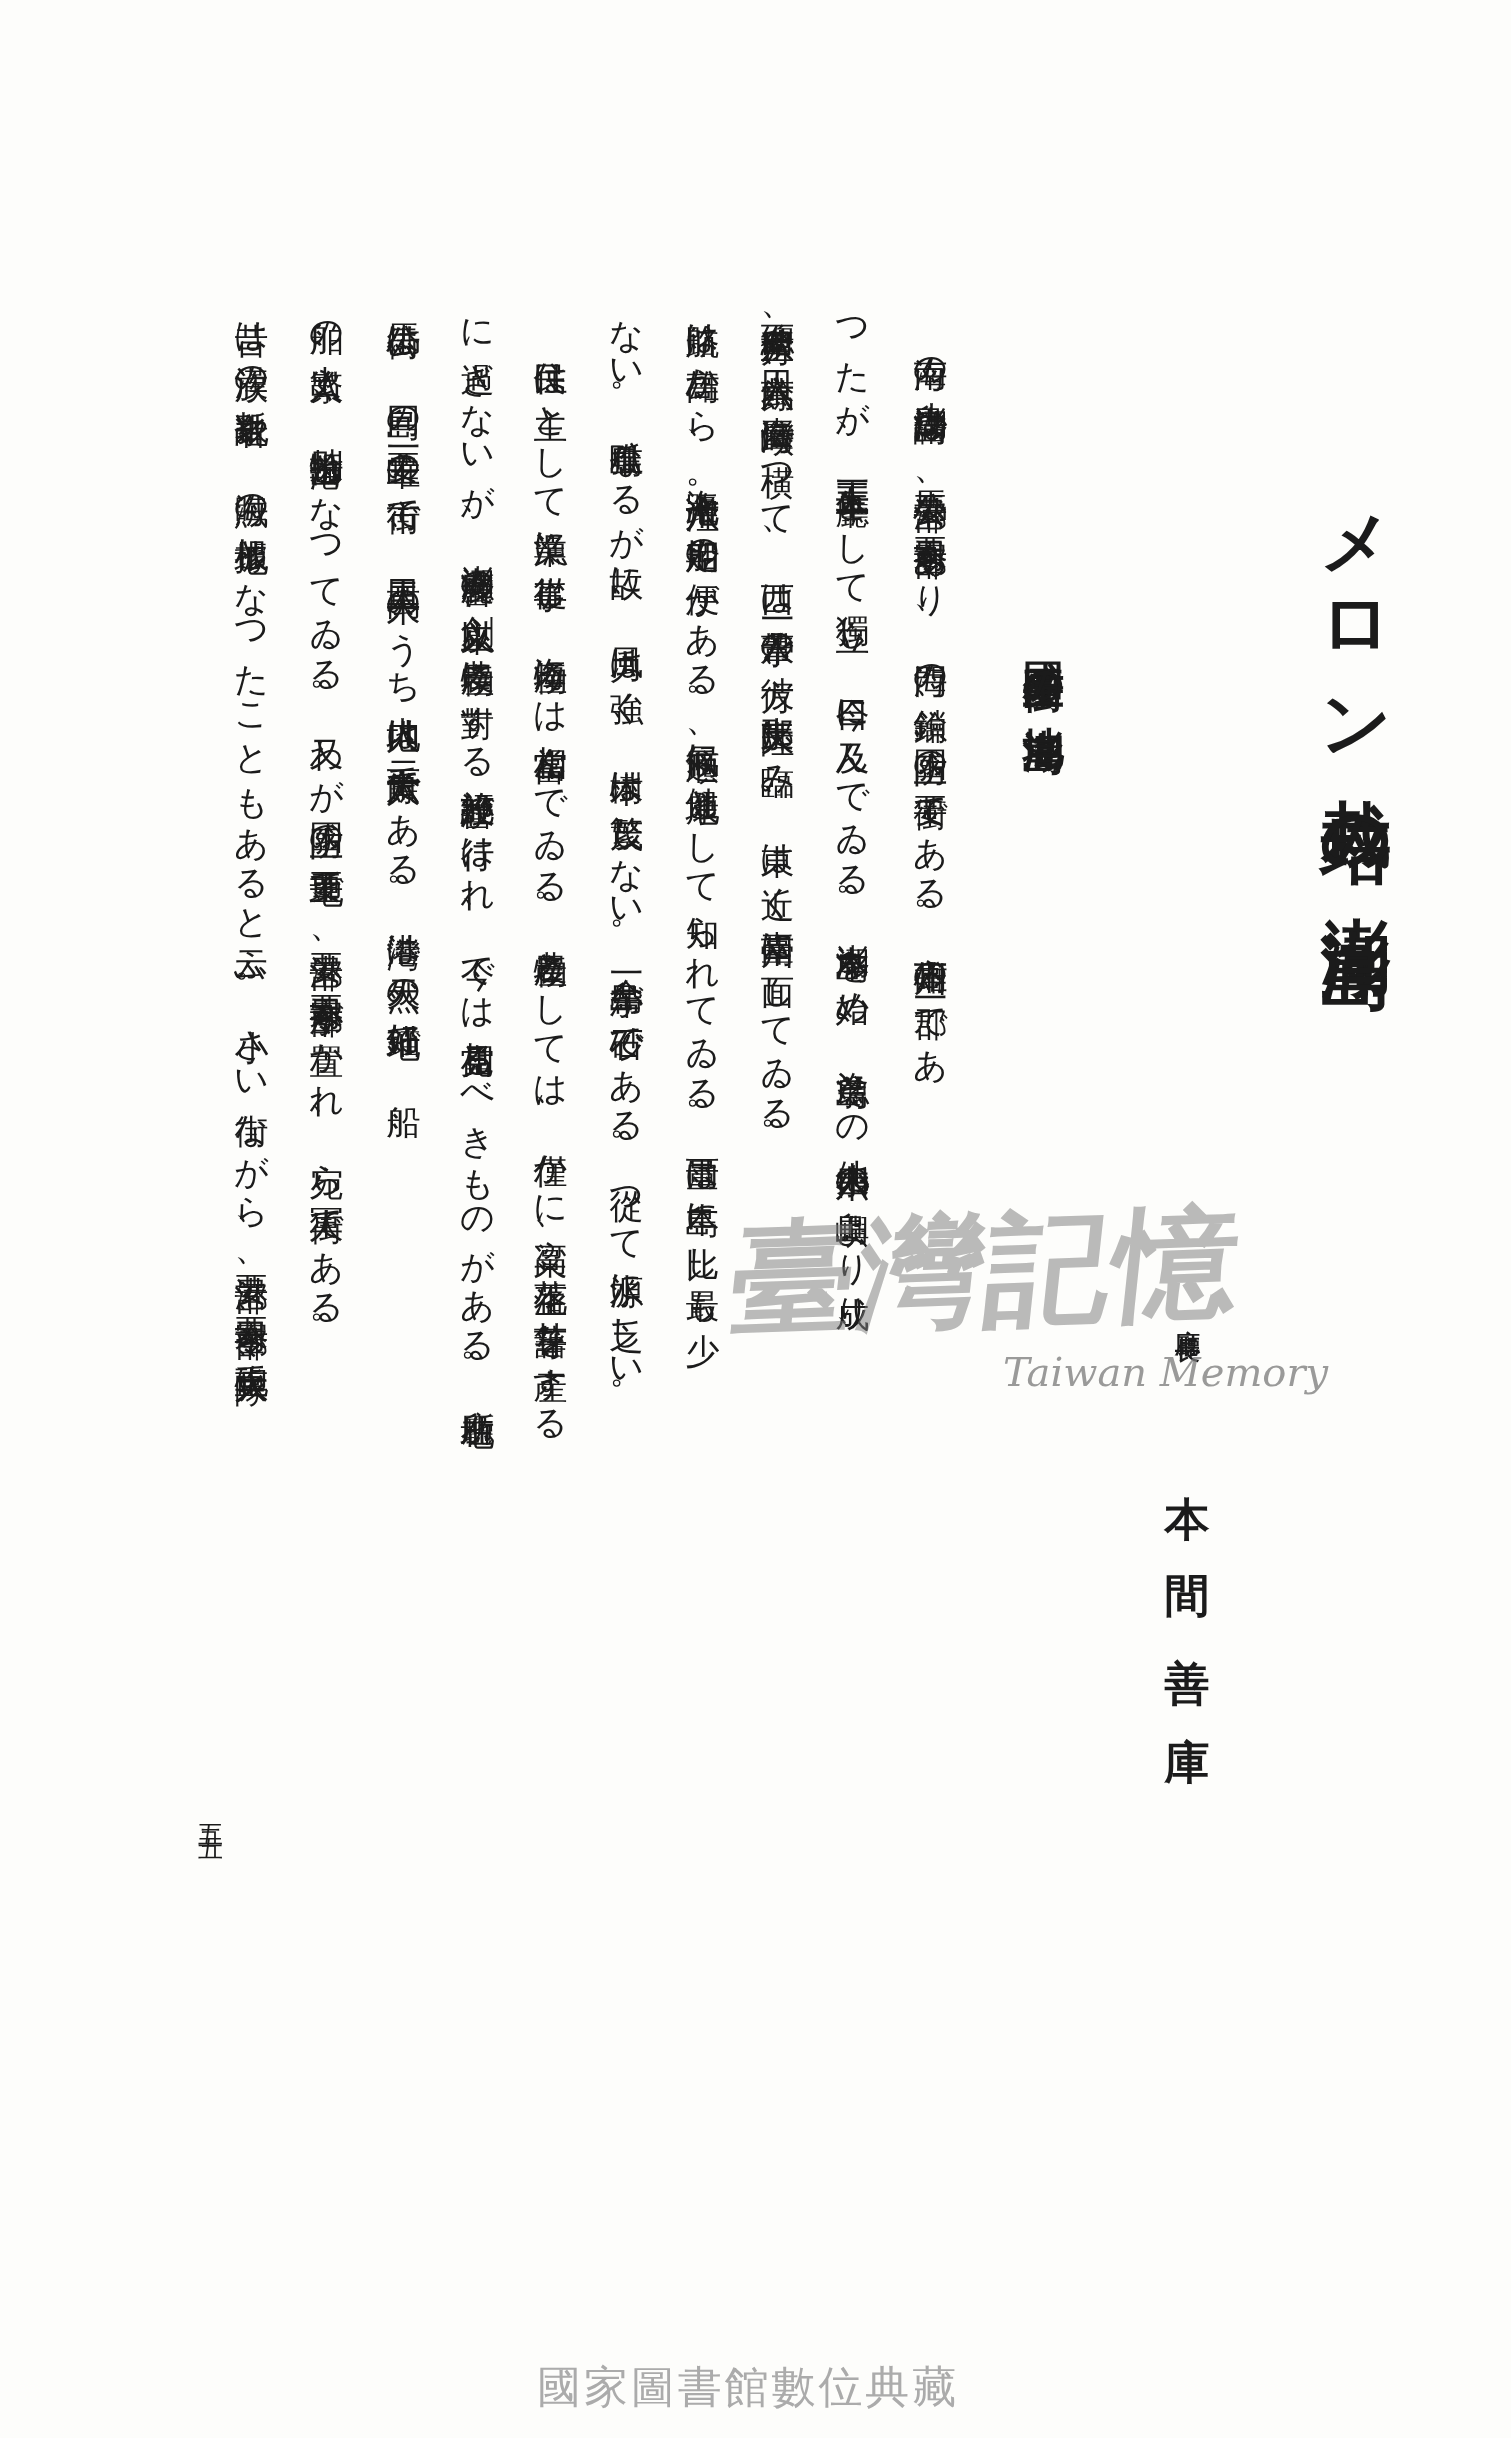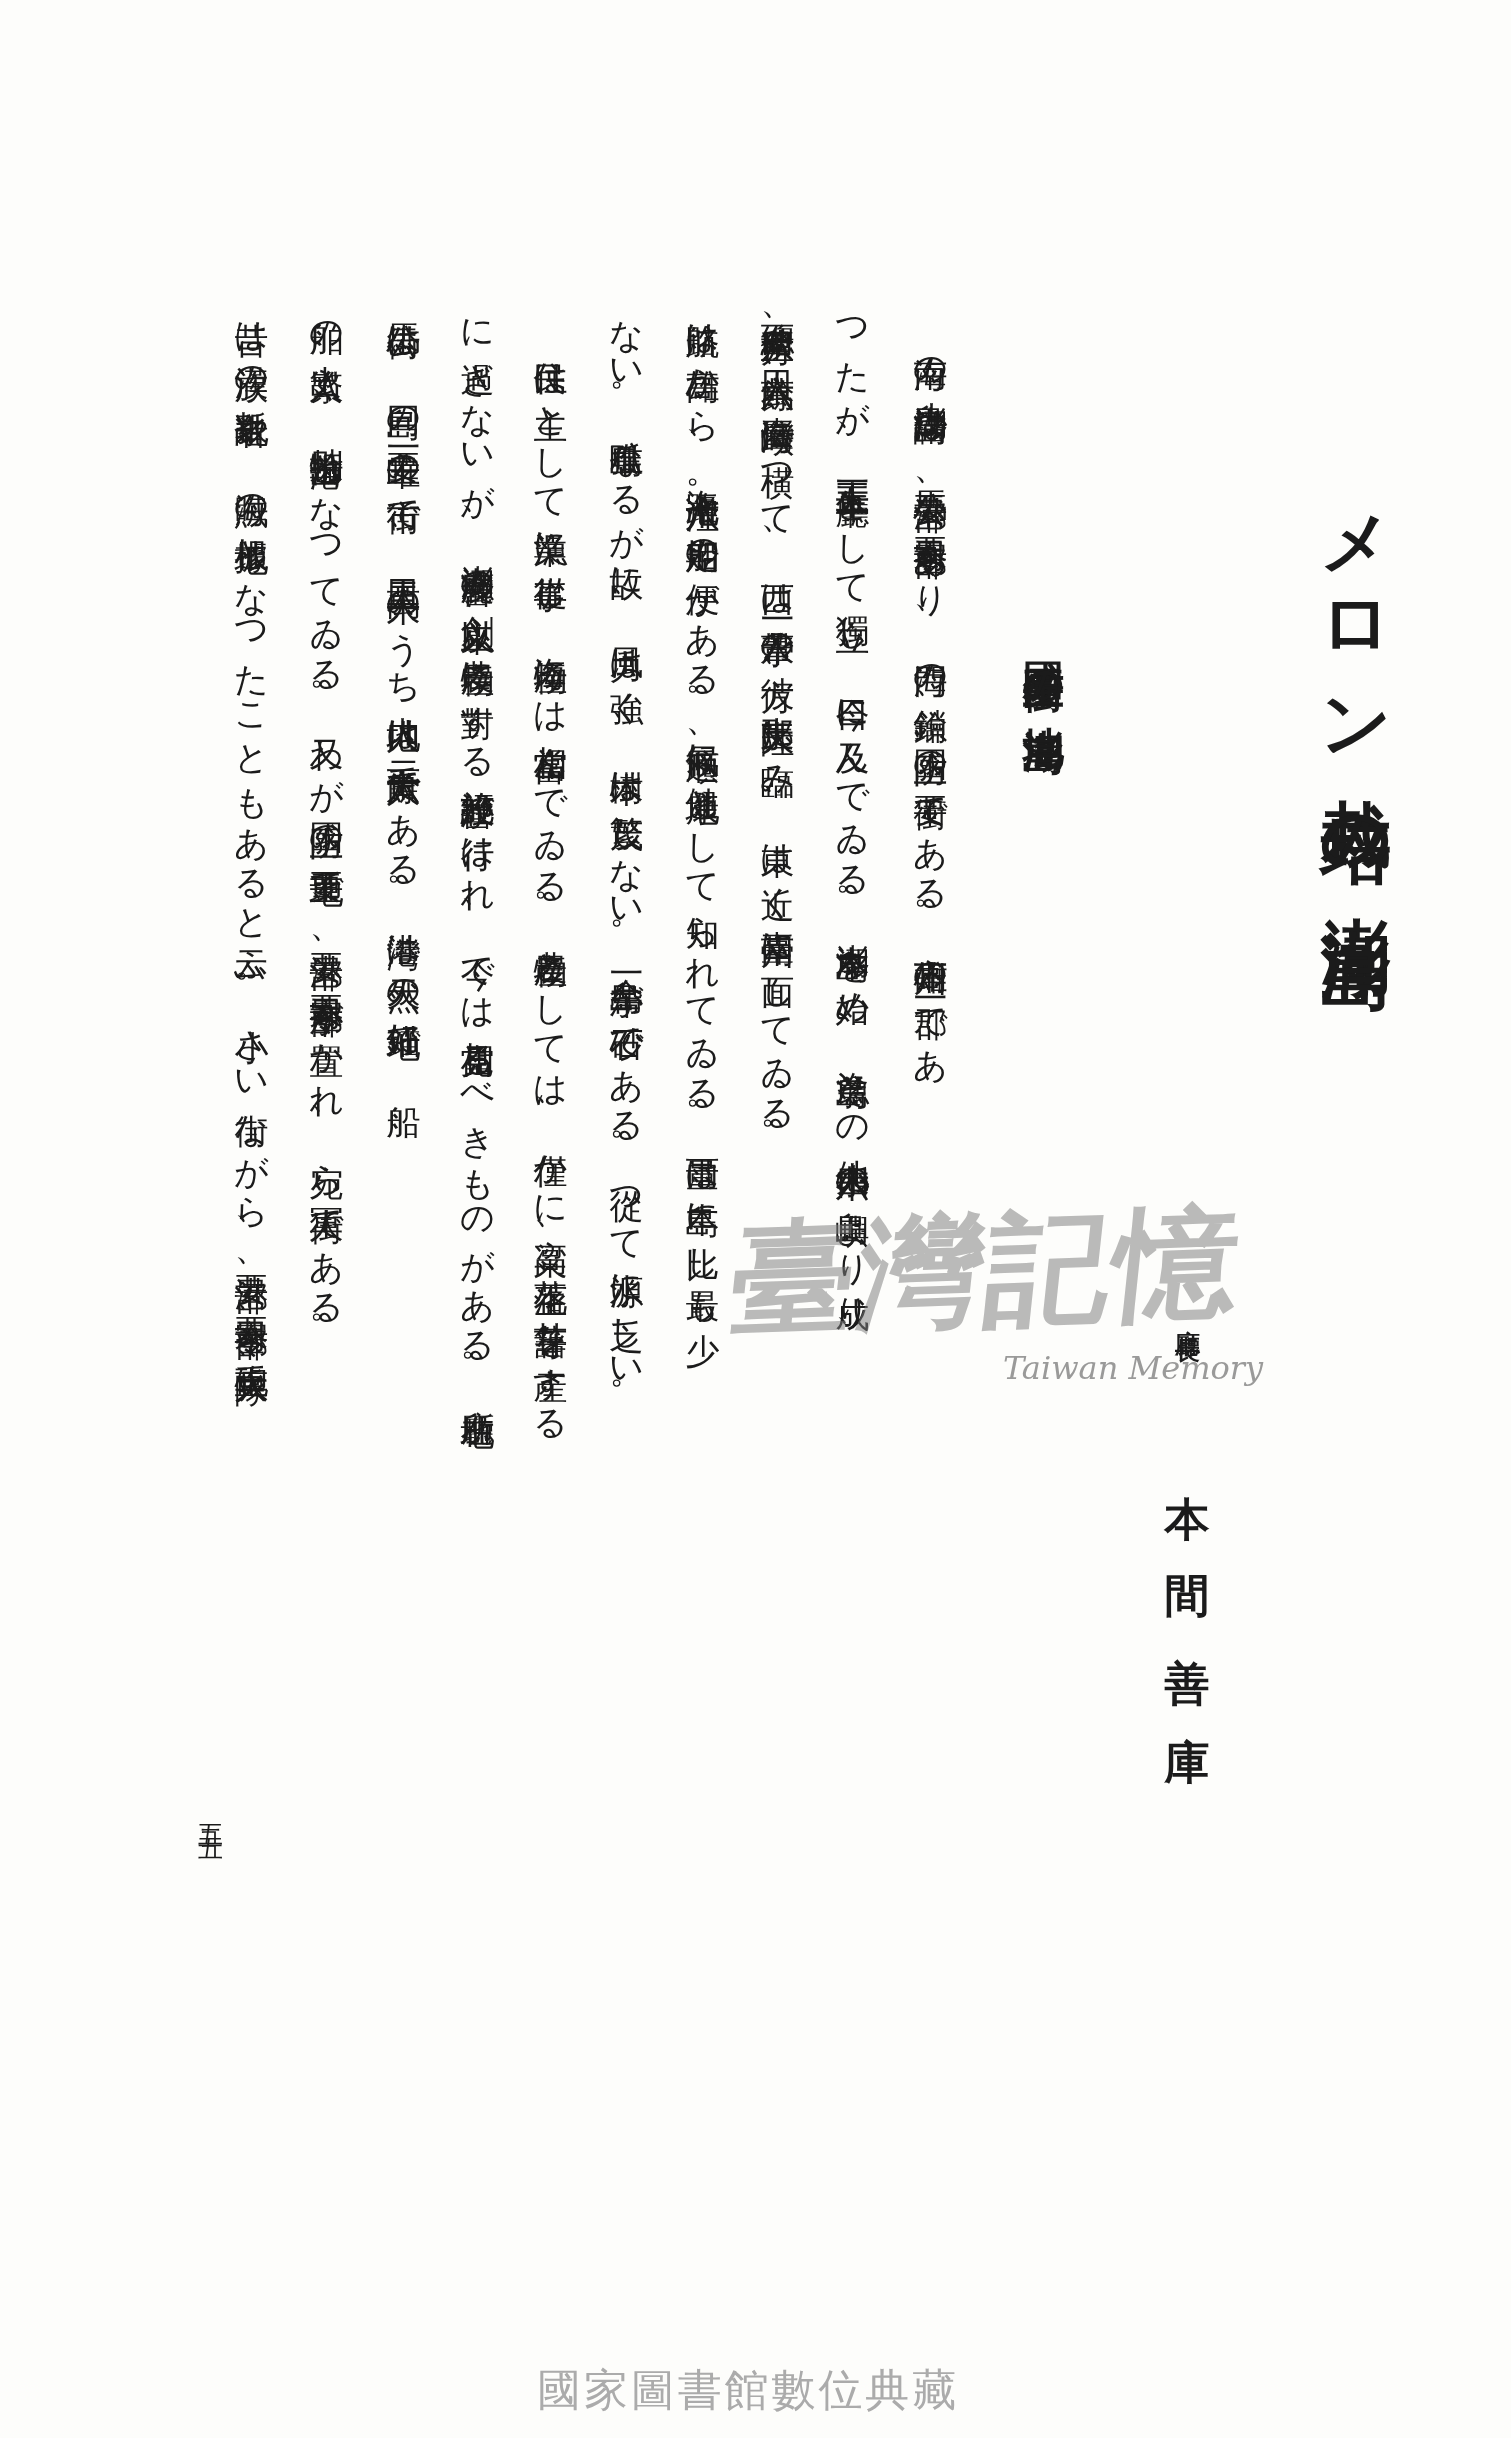--- a/index.html
+++ b/index.html
@@ -52,33 +52,34 @@
     font-size:123px;
     font-weight:bold;
     letter-spacing:3.9px;
     color:rgba(125,125,125,0.52);
     transform:skewX(-8deg) rotate(-2deg);
     white-space:nowrap;
     line-height:1;
   }
   .wm-en{
     position:absolute;
-    font-size:32px;
+    font-size:40px;
     font-style:italic;
     color:rgba(120,120,120,0.75);
     white-space:nowrap;
     line-height:1;
   }
   .wm-bottom{
     position:absolute;
     font-size:44px;
     letter-spacing:2.9px;
     color:#ababab;
     white-space:nowrap;
     line-height:1;
+    font-family:Liberation Mono, monospace;
   }
 </style>
 </head>
 <body>
 
 <div id="page">
 
   <div class="vtext title" style="left:1322px;top:466px;">メロン栽培の澎湖島</div>
 
   <div class="vtext subtitle" style="left:1023px;top:629px;">國防上要衝の地澎湖島</div>

